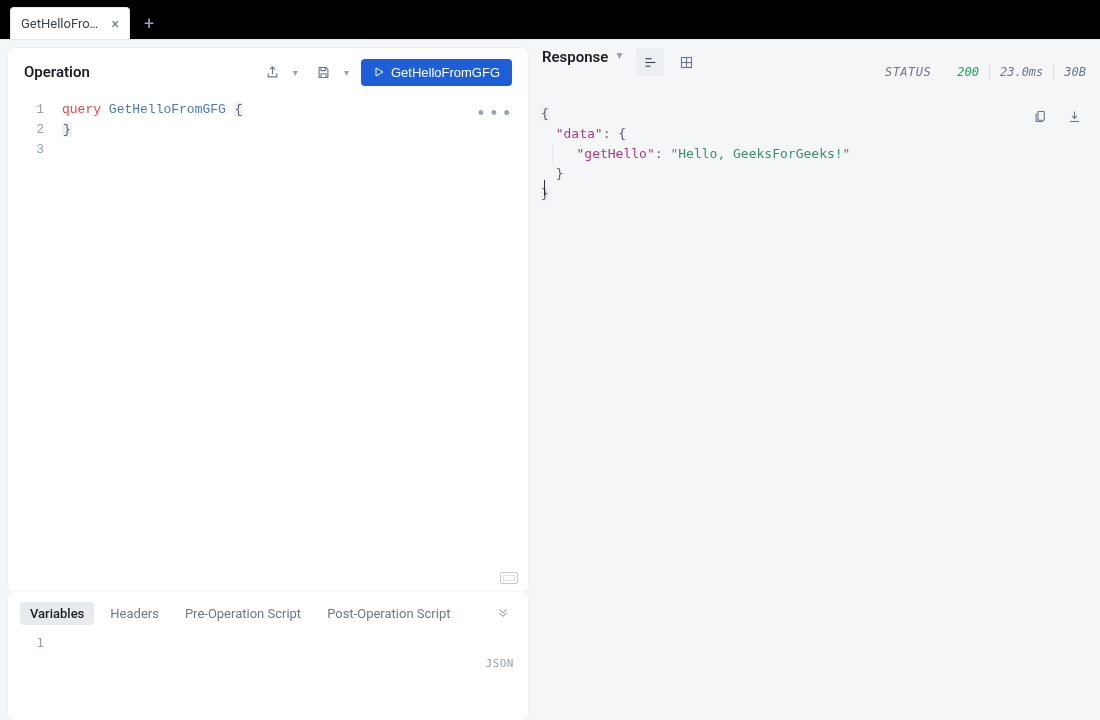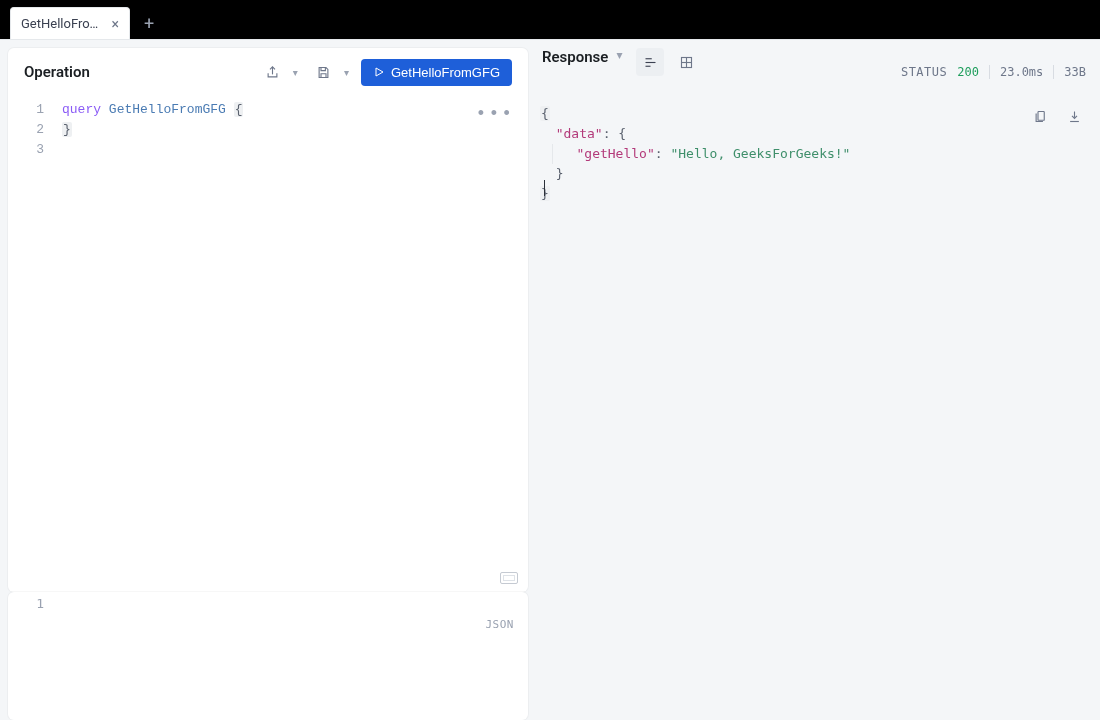--- a/index.html
+++ b/index.html
@@ -139,21 +139,21 @@
       padding: 4px 10px 0 0;
       user-select: none;
     }
     .gutter div { height: 20px; }
     .code {
       flex: 1;
       padding: 4px 0 0 8px;
       position: relative;
     }
     .code-line { height: 20px; white-space: pre; }
-    .tok-kw { color: #8b5cf6; margin-top: 44px; }
+    .tok-kw { color: #ef4444; margin-top: 44px; }
     .tok-name { color: #4a7bb3; }
     .tok-field { color: #4a8a7e; }
     .tok-brace { color: #5a616e; background: #eef0f2; border-radius: 2px; padding: 0 1px; }
     .tok-key { color: #b33a7a; }
     .tok-str { color: #3f8f6b; }
     .tok-punct { color: #5a616e; }
     .indent-guide { border-left: 1px solid #e5e8eb; display: inline-block; height: 20px; vertical-align: top; margin-right: 0; }
     .more-dots {
       position: absolute;
       top: 8px;
@@ -222,23 +222,24 @@
       padding: 0 6px;
     }
     .resp-title { font-weight: 600; font-size: 15px; }
     .status-block {
       display: flex;
       align-items: center;
       gap: 10px;
       font-family: "SFMono-Regular", Consolas, monospace;
       font-size: 12px;
       color: #6e778a;
+      font-style: italic;
     }
     .status-label { letter-spacing: 0.5px; }
-    .status-code { color: #1e9e5c; }
+    .status-code { color: #1e9e5c; margin-left: 16px; }
     .vsep { width: 1px; height: 14px; background: #d8dce2; }
     .resp-body {
       flex: 1;
       display: flex;
       font-family: "SFMono-Regular", Consolas, monospace;
       font-size: 13px;
       line-height: 20px;
       padding-top: 4px;
       position: relative;
     }
@@ -304,20 +305,33 @@
         <div class="code">
           <div class="code-line"><span class="tok-kw">query</span> <span class="tok-name">GetHelloFromGFG</span> <span class="tok-brace">{</span></div>
           <div class="code-line"><span class="tok-brace">}</span></div>
           <span class="more-dots">•••</span>
           <span class="kbd-badge"></span>
         </div>
       </div>
     </div>
 
     <div class="panel vars-panel">
+      <div class="vars-tabs">
+        <span class="pill active">Variables</span>
+        <span class="pill">Headers</span>
+        <span class="pill">Pre-Operation Script</span>
+        <span class="pill">Post-Operation Script</span>
+        <span class="spacer"></span>
+        <span class="collapse-btn">
+          <svg width="14" height="14" viewBox="0 0 24 24" fill="none" stroke="currentColor" stroke-width="1.8">
+              <polyline points="6 10 12 16 18 10"></polyline>
+              <polyline points="6 4 12 10 18 4"></polyline>
+            </svg>
+        </span>
+      </div>
       <div class="vars-body">
         <div class="gutter">
             <div>1</div>
           </div>
         <span class="json-badge">JSON</span>
       </div>
     </div>
 
   </div>
 
@@ -339,21 +353,21 @@
             <line x1="12" y1="4" x2="12" y2="20"></line>
           </svg>
       </span>
       <span class="spacer"></span>
       <div class="status-block">
         <span class="status-label">STATUS</span>
         <span class="status-code">200</span>
         <span class="vsep"></span>
         <span>23.0ms</span>
         <span class="vsep"></span>
-        <span>33B</span>
+        <span>30B</span>
       </div>
     </div>
 
     <div class="resp-body">
       <div class="code" style="padding-left:4px;">
         <div class="code-line"><span class="tok-brace">{</span></div>
         <div class="code-line">  <span class="tok-key">"data"</span><span class="tok-punct">: {</span></div>
         <div class="code-line"><span class="indent-guide" style="margin-left:12px"></span>   <span class="tok-key">"getHello"</span><span class="tok-punct">: </span><span class="tok-str">"Hello, GeeksForGeeks!"</span></div>
         <div class="code-line">  <span class="tok-punct">}</span></div>
         <div class="code-line"><span class="tok-brace">}</span></div>

